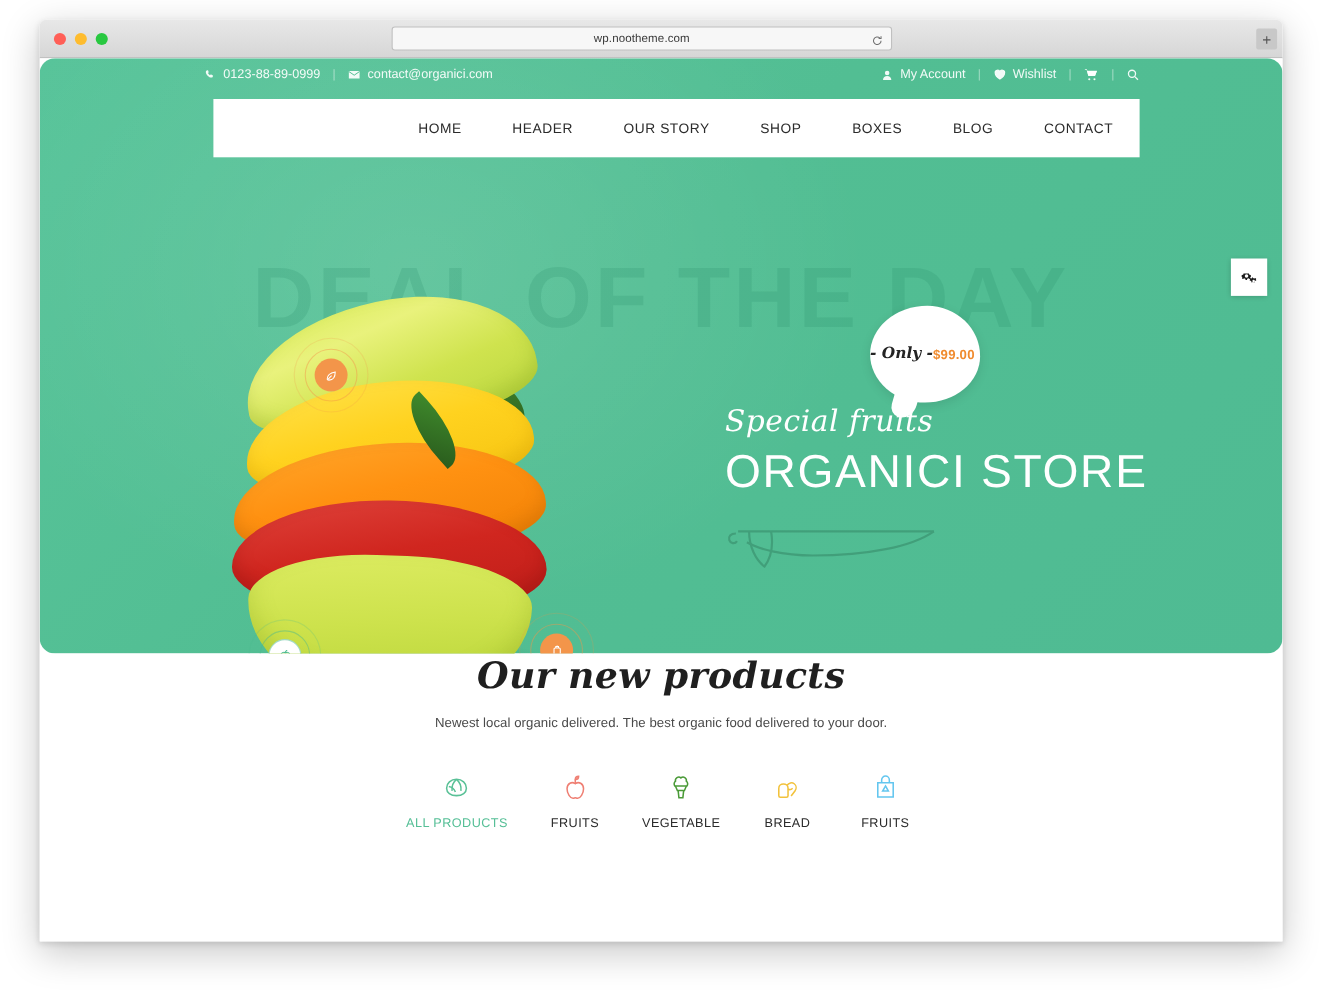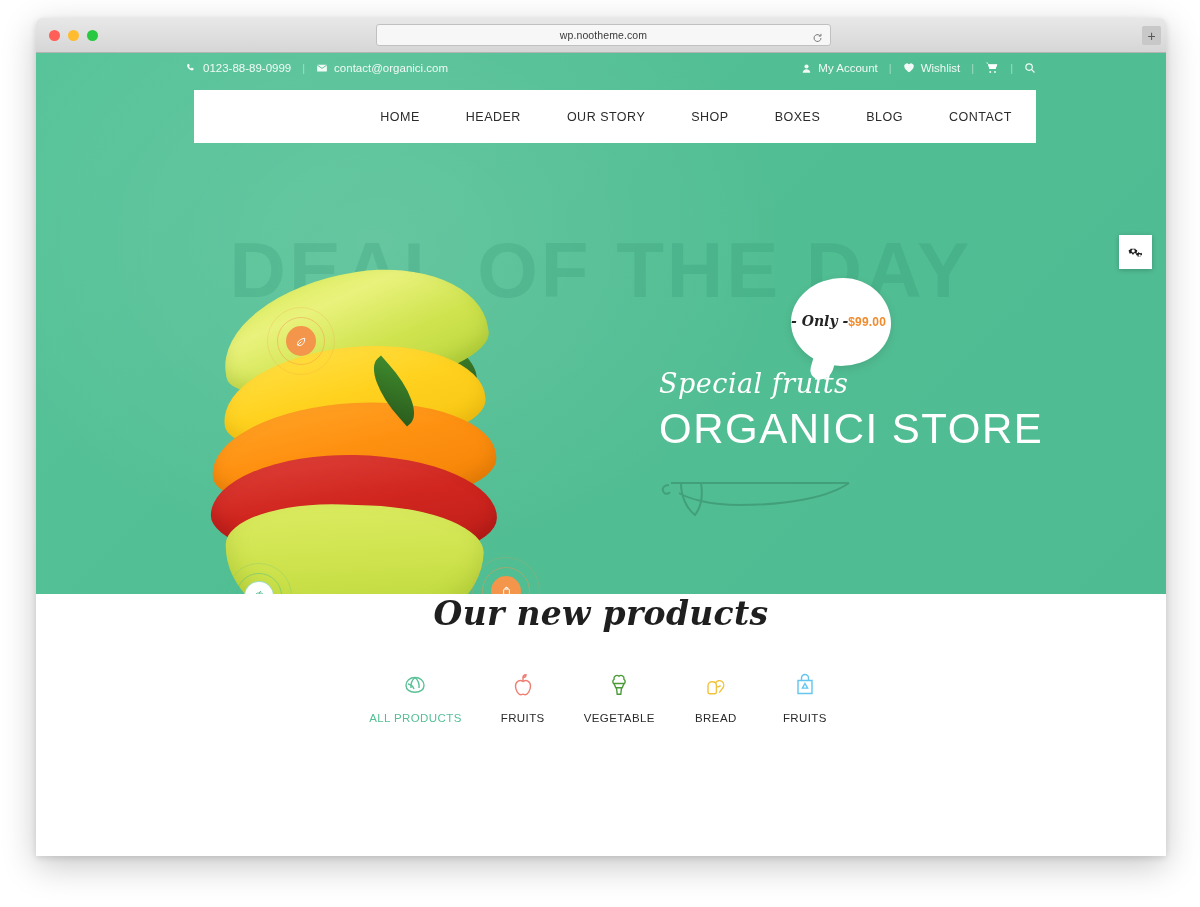--- a/index.html
+++ b/index.html
@@ -40,21 +40,21 @@
     display: flex;
     gap: 8px;
   }
   .dot { width: 11px; height: 11px; border-radius: 50%; }
   .dot.red    { background: #ff5f57; }
   .dot.yellow { background: #febc2e; }
   .dot.green  { background: #28c840; }
 
   .url-bar {
     position: absolute;
-    left: 340px;
+    left: 320px;
     top: 6px;
     width: 455px;
     height: 22px;
     background: #f7f7f7;
     border: 1px solid #c0c0c0;
     border-radius: 3px;
     display: flex;
     align-items: center;
     justify-content: center;
   }
@@ -96,20 +96,21 @@
     background: #ffffff;
     overflow: hidden;
   }
 
   
   .hero {
     position: relative;
     height: 541px;
     background: linear-gradient(135deg, #58c49a 0%, #52be93 45%, #4fbb93 100%);
     overflow: hidden;
+    border-radius: 14px;
   }
 
   
   .hero::before {
     content: "";
     position: absolute;
     left: -10%;
     top: -30%;
     width: 80%;
     height: 130%;
@@ -611,20 +612,21 @@
       <svg viewBox="0 0 20 20" width="17" height="17" fill="#1b1b1b">
         <path d="M8 3.2l.4 1.2 1.3.2.5 1.2-.9 1 .3 1.3-1.1.7-1-.8-1.2.5-.4 1.3H4.6l-.4-1.3-1.2-.5-1 .8-1.1-.7.3-1.3-.9-1 .5-1.2 1.3-.2L2.5 3.2h5.5z" transform="translate(1.5,2.2) scale(1.05)"></path>
         <circle cx="7.3" cy="8.1" r="1.9" fill="#fff"></circle>
         <path d="M15.4 10.6l.8.3.6-.5.8.6-.3.8.5.7-.4.8-.9-.1-.6.6.1.9-.9.3-.5-.7h-.8l-.5.7-.9-.3.1-.9-.6-.6-.9.1-.4-.8.5-.7-.3-.8.8-.6.6.5.8-.3.2-.9h1l.2.9z"></path>
         <circle cx="14.9" cy="13.5" r="1.3" fill="#fff"></circle>
       </svg>
     </div>
 
     <div class="products">
       <h2 class="products-title">Our new products</h2>
+      <p class="products-sub">Newest local organic delivered. The best organic food delivered to your door.</p>
 
       <div class="categories">
 
         <div class="cat active">
           <span class="cat-icon">
             <svg viewBox="0 0 26 26" width="26" height="26" fill="none" stroke="#5ac197" stroke-width="1.4">
               <path d="M4 13.5c0-4.5 3.8-8 9-8s9 3.5 9 8c0 4-3.6 6.8-9 6.8s-9-2.8-9-6.8z"></path>
               <path d="M13 5.5c-3 2.5-4.5 6.5-4 10.5"></path>
               <path d="M13 5.5c3 2.5 4.5 6.5 4 10.5"></path>
               <path d="M6 12c3 .5 5 2.5 6 5"></path>

